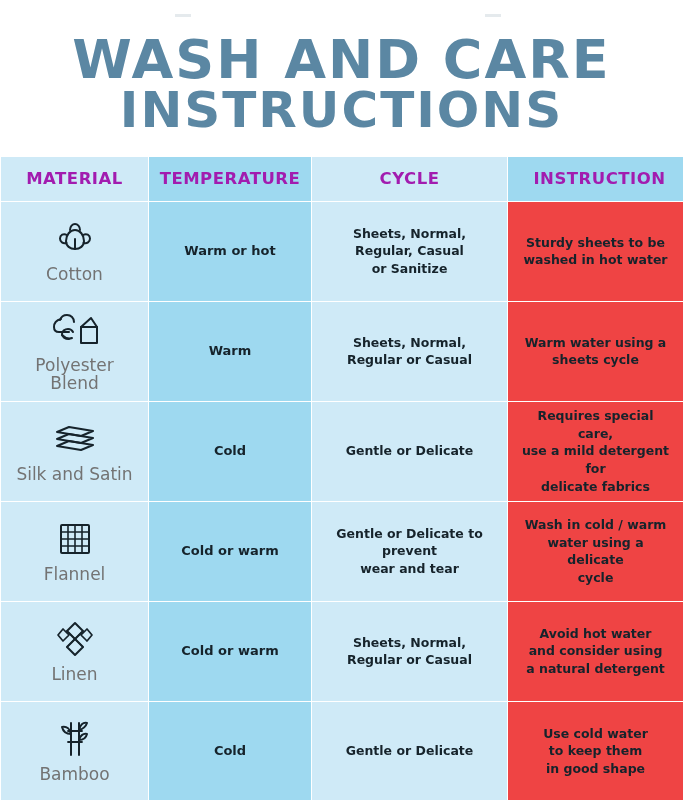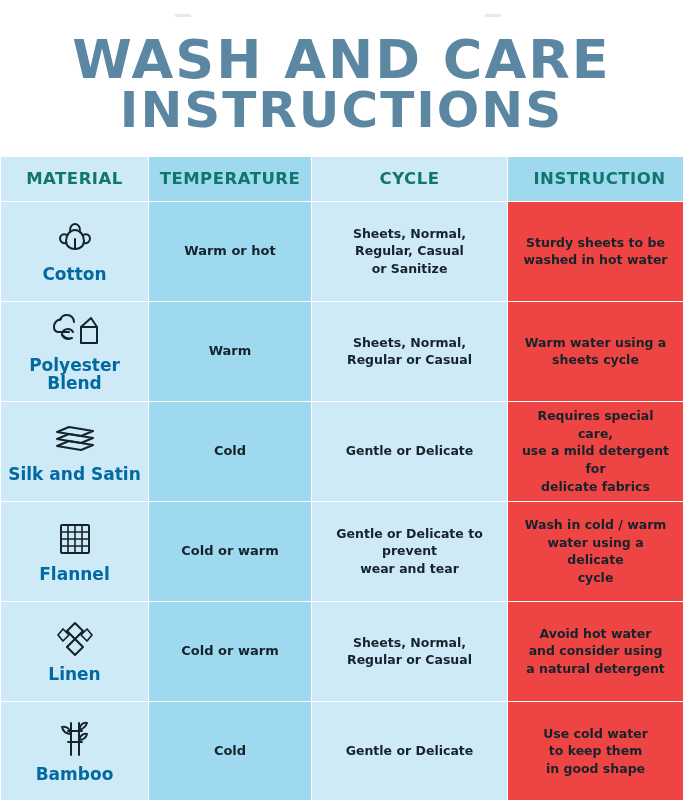--- a/index.html
+++ b/index.html
@@ -62,21 +62,21 @@
     border: 1px solid #ffffff;
     padding: 0;
     vertical-align: middle;
   }
 
   thead th {
     height: 44px;
     font-family: "DejaVu Sans", sans-serif;
     font-size: 16.5px;
     font-weight: bold;
-    color: #0f766e;
+    color: #a21caf;
     letter-spacing: .5px;
     text-align: center;
   }
   thead th.h0 { background: #cfeaf7; }
   thead th.h1 { background: #9ed9f0; }
   thead th.h2 { background: #cfeaf7; }
   thead th.h3 { background: #9ed9f0; padding-left: 8px; }
 
   tbody td { height: 99px; }
   tbody td.c0 { background: #cfeaf7; text-align: center; }
@@ -98,22 +98,22 @@
     width: 48px;
     height: 40px;
     display: flex;
     align-items: center;
     justify-content: center;
   }
   .mat-icon svg { display: block; }
   .mat-label {
     font-family: "DejaVu Sans", sans-serif;
     font-size: 17px;
-    font-weight: bold;
-    color: #0369a1;
+    font-weight: normal;
+    color: #737373;
     line-height: 1.06;
   }
 
   .cell-text {
     font-family: "DejaVu Sans", sans-serif;
     font-size: 12.5px;
     font-weight: bold;
     color: #16232b;
     line-height: 1.42;
     padding: 0 10px;

